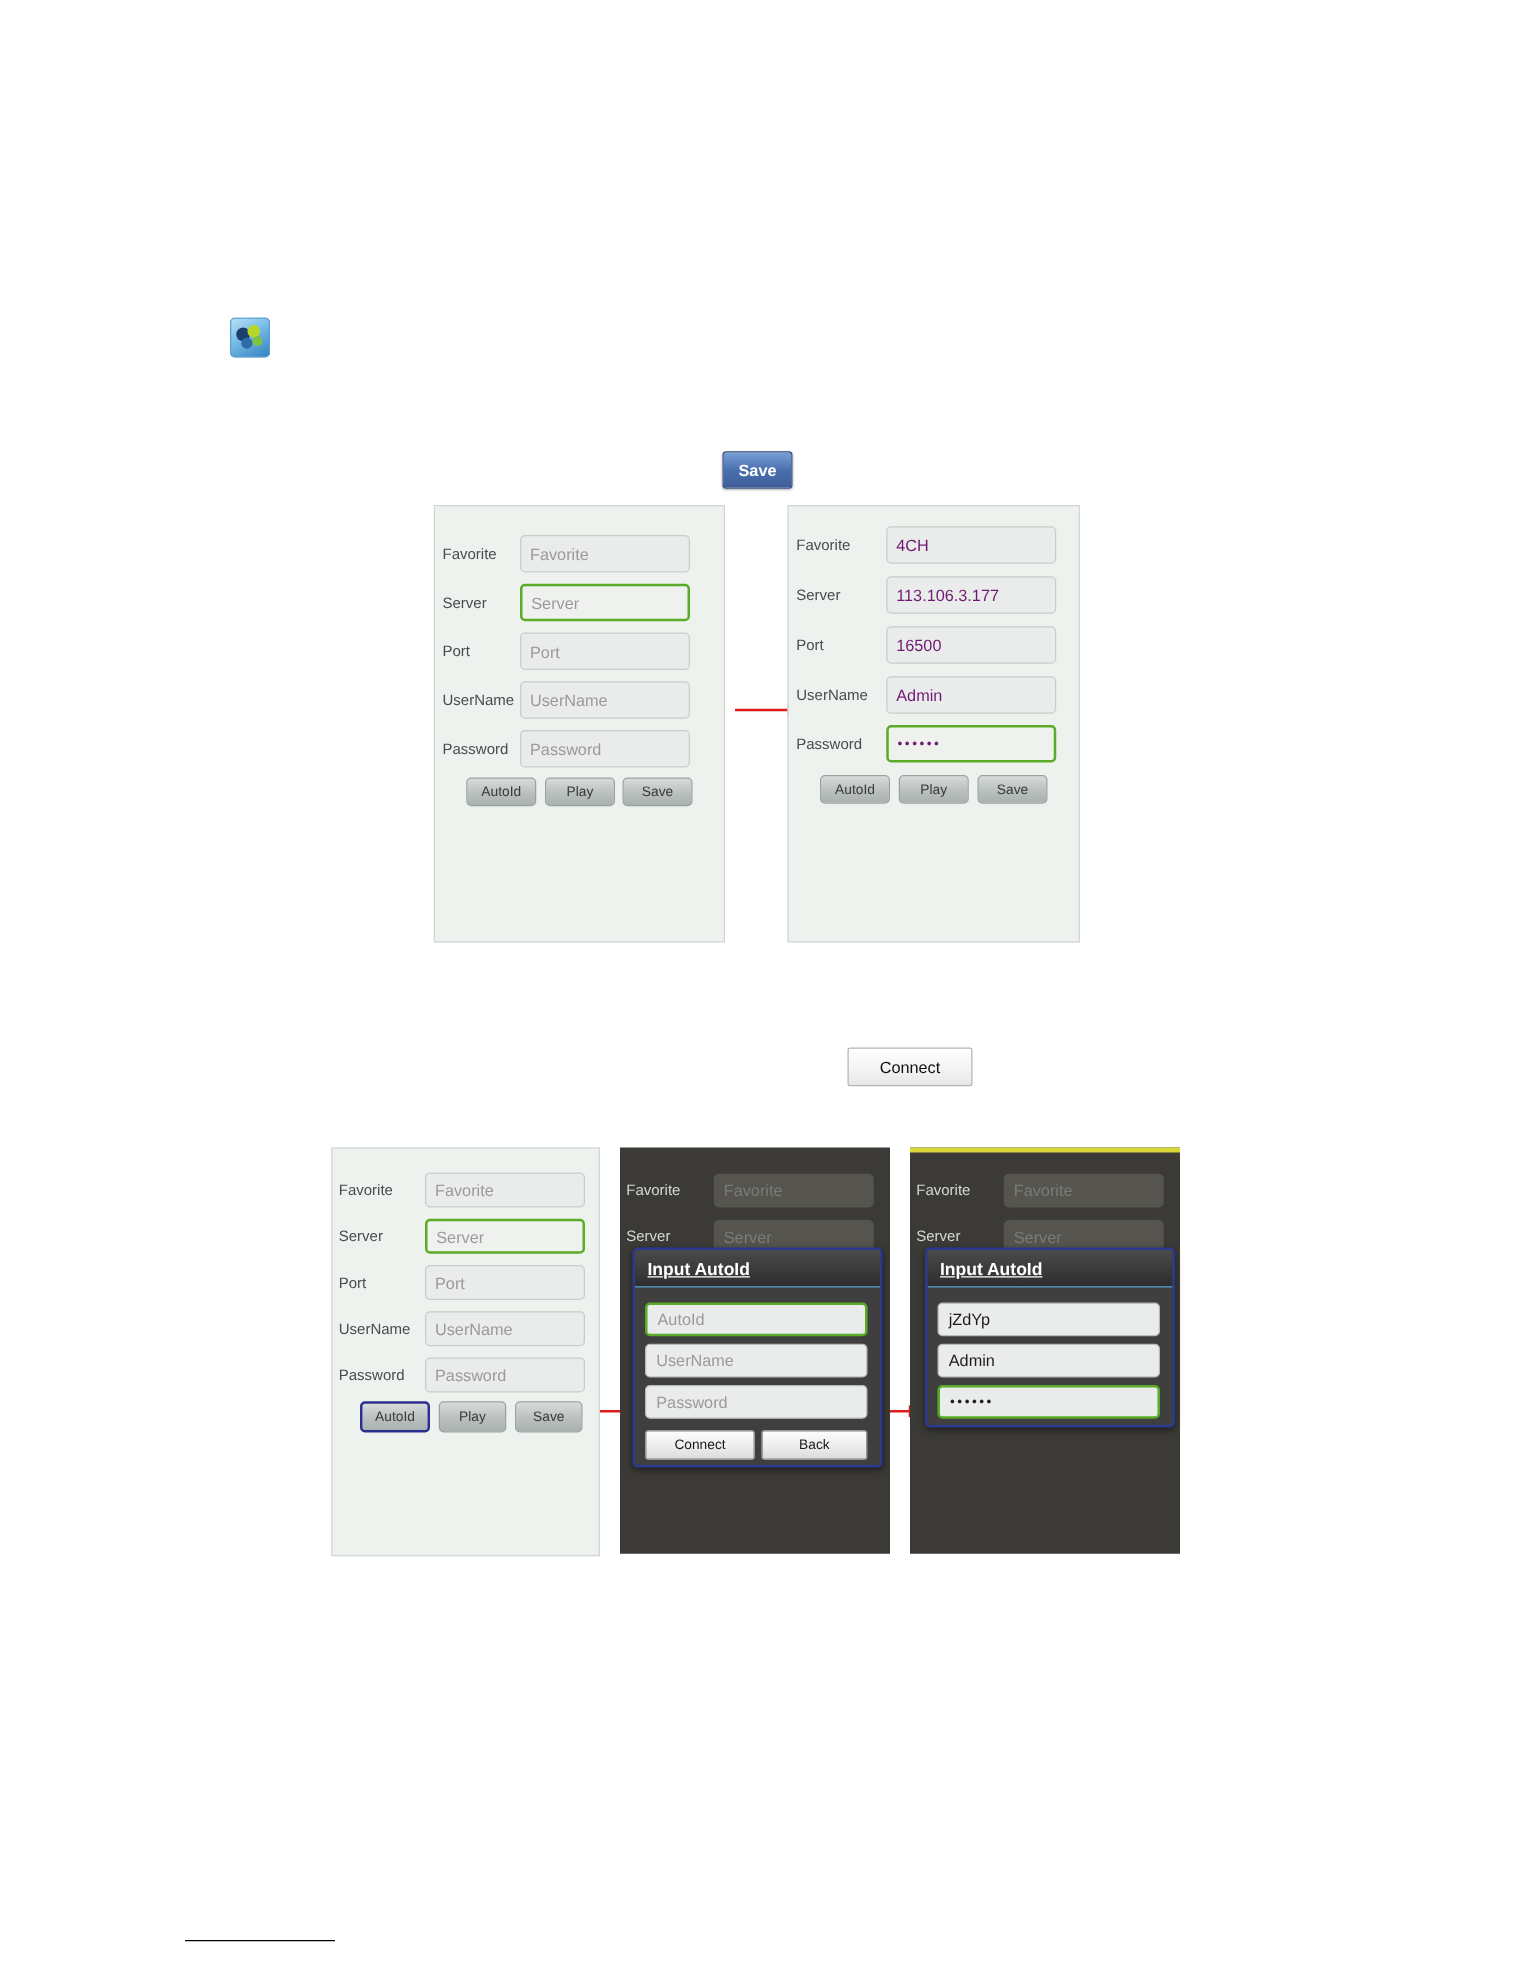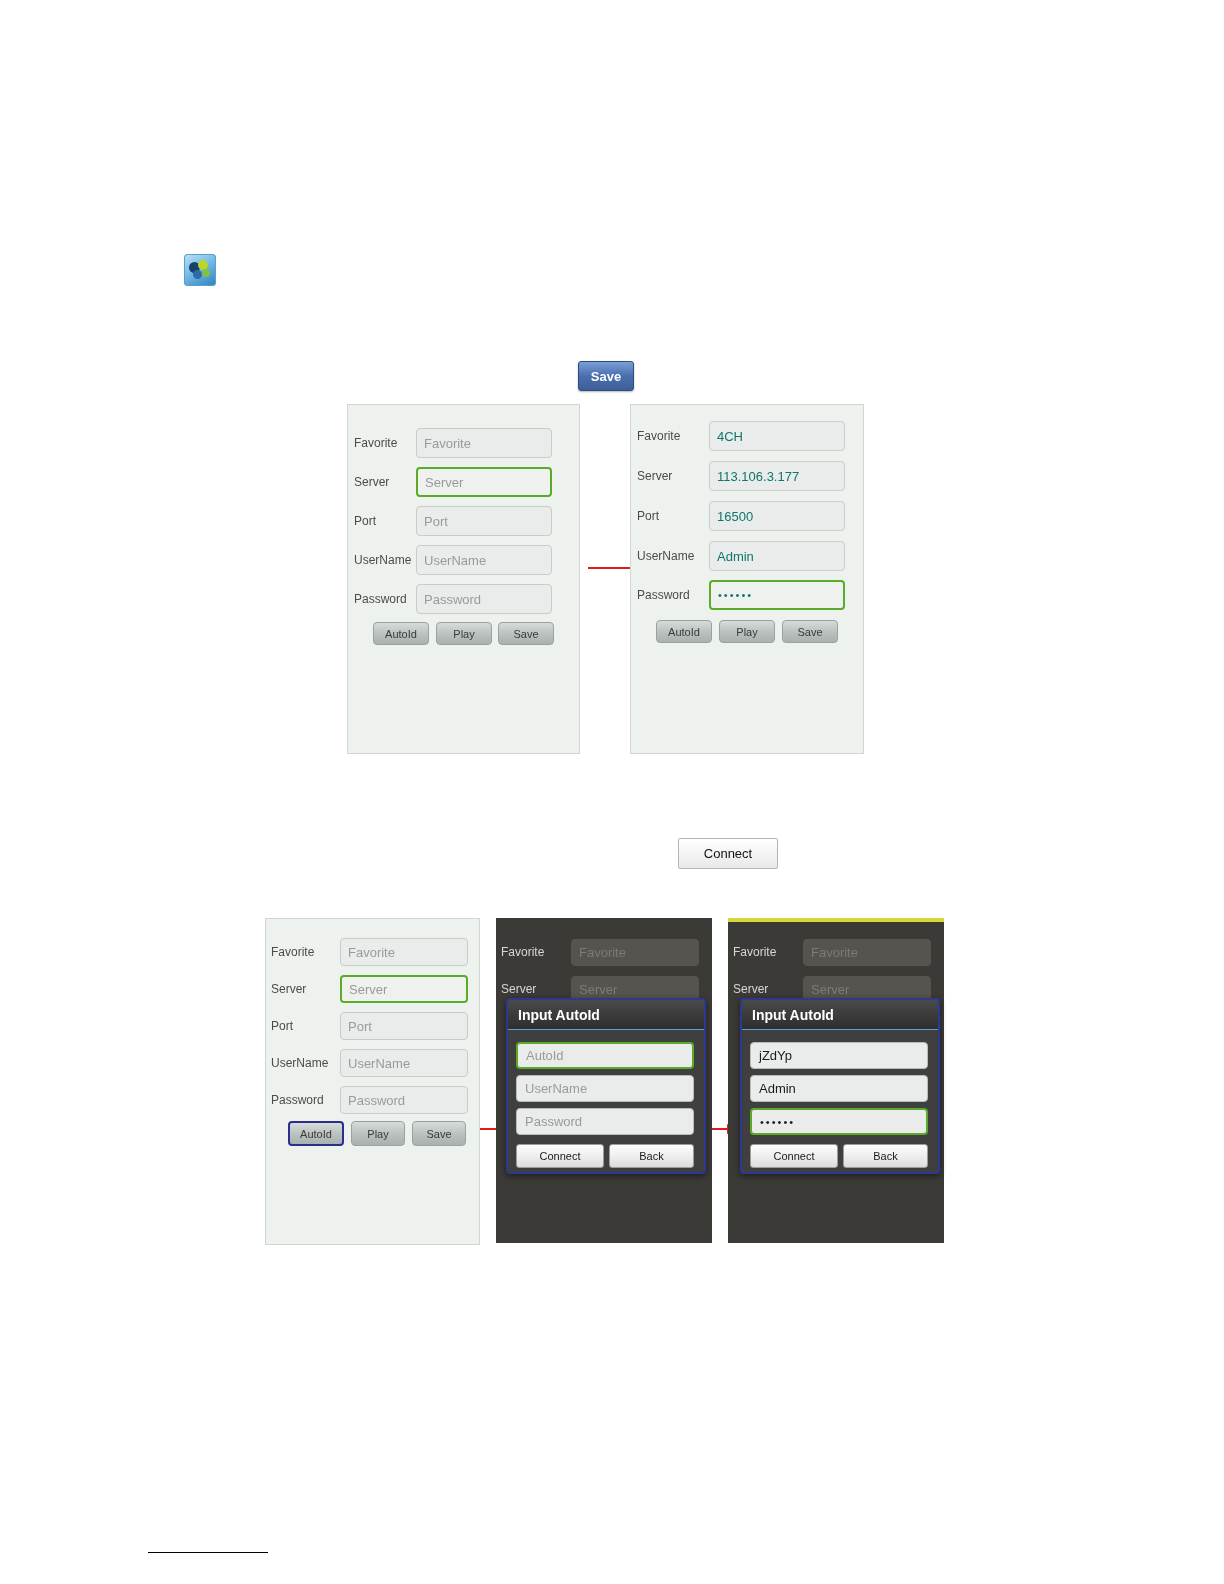--- a/index.html
+++ b/index.html
@@ -69,21 +69,21 @@
   }
   .field {
     background:#e9ecea;
     border:1px solid #c9cdc9;
     border-radius:4px;
     display:flex; align-items:center;
     box-sizing:border-box;
     color:#9a9a9a;
     overflow:hidden;
   }
-  .field.filled { color:#0f766e; background:#e9ecea; }
+  .field.filled { color:#701a75; background:#e9ecea; }
   .field.green { border:2px solid #5aab27; background:#eef1ee; }
   .field .txt { padding-left:7px; white-space:nowrap; }
 
   
   .smbtn {
     background:linear-gradient(180deg,#d7dcd9 0%, #b9c0bd 55%, #aab2af 100%);
     border:1px solid #9aa29e;
     border-radius:4px;
     color:#3a3a3a;
     display:flex; align-items:center; justify-content:center;
@@ -99,20 +99,21 @@
     box-shadow:0 2px 6px rgba(0,0,0,.5);
     overflow:hidden;
   }
   .dlg-title {
     color:#ffffff;
     font-weight:bold;
     background:linear-gradient(180deg,#4a4a4a 0%, #2e2e2e 100%);
     border-bottom:1px solid #5aa0d0;
     display:flex; align-items:center;
     box-sizing:border-box;
+    text-decoration:underline;
   }
   .dlg-body { position:relative; }
   .dlg-field {
     position:absolute;
     background:#e9ecea;
     border:1px solid #b9bdb9;
     border-radius:4px;
     display:flex; align-items:center;
     color:#9a9a9a;
     box-sizing:border-box;
@@ -325,21 +326,21 @@
   </div>
   <div class="row" style="left:0px; top:55px; width:216px; height:32px;">
     <span class="lbl" style="margin-left:5px; width:70px; font-size:12px; color:#d6d6d6;">Server</span>
     <span class="field" style="width:128px; height:27px; font-size:13px; background:#55544f; border-color:#55544f; color:#7c7b76;">
       <span class="txt">Server</span>
     </span>
   </div>
 
   <div class="dlg" style="position:absolute; left:12px; top:80px; width:196px;">
     <div class="dlg-title" style="height:30px; padding-left:10px; font-size:14px;">Input AutoId</div>
-    <div class="dlg-body" style="height:142px;">
+    <div class="dlg-body" style="height:110px;">
       <div class="dlg-field filled" style="left:8px; top:12px; width:178px; height:27px; font-size:13px;">
         <span class="txt">jZdYp</span>
       </div>
       <div class="dlg-field filled" style="left:8px; top:45px; width:178px; height:27px; font-size:13px;">
         <span class="txt">Admin</span>
       </div>
       <div class="dlg-field filled green" style="left:8px; top:78px; width:178px; height:27px; font-size:11px; letter-spacing:2px;">
         <span class="txt">••••••</span>
       </div>
       <div class="dlg-btn" style="left:8px; top:114px; width:88px; height:24px; font-size:11px;">Connect</div>

